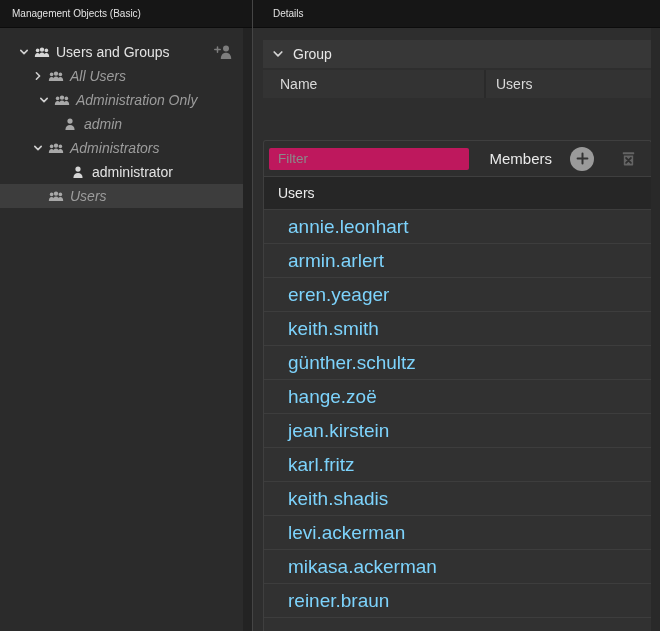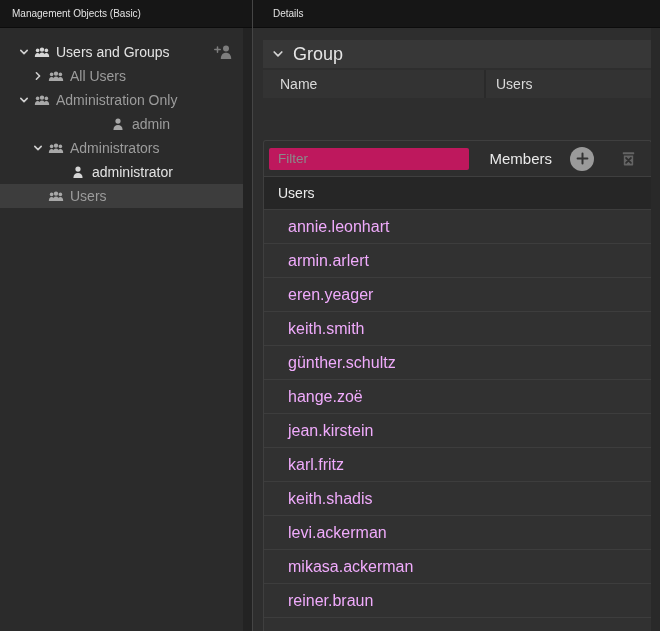--- a/index.html
+++ b/index.html
@@ -24,40 +24,40 @@
   .left-gutter {
     position:absolute; top:28px; right:0; width:9px; bottom:0;
     background:#232323;
   }
   .tree { padding-top:12px; }
   .tree-row {
     height:24px; width:243px; display:flex; align-items:center;
     font-size:14px; color:#e3e3e3; cursor:pointer; position:relative;
   }
   .tree-row.selected { background:#3d3d3d; }
-  .tree-row.italic .label { color:#9c9c9c; }
+  .tree-row.italic .label { font-style:italic; color:#9c9c9c; }
   .slot-exp { width:16px; flex:none; display:inline-flex; justify-content:center; color:#cfcfcf; }
   .slot-ic  { width:20px; flex:none; display:inline-flex; justify-content:center; color:#d6d6d6; }
   .tree-row.italic .slot-ic { color:#a8a8a8; }
   .tree-row .label { margin-left:4px; }
   .tree-action { position:absolute; right:10px; top:5px; color:#7d7d7d; }
 
   
   .right-panel { width:408px; flex:none; position:relative; background:#2e2e2e; border-left:1px solid #454545; }
   .right-panel .panel-header { padding-left:20px; }
   .right-gutter {
     position:absolute; top:28px; right:0; width:9px; bottom:0;
     background:#292929;
   }
   .details-body { position:relative; height:603px; overflow:hidden; }
 
   .group-box { margin:12px 8px 0 10px; }
   .group-header {
     height:28px; background:#373737; display:flex; align-items:center;
-    padding-left:9px; gap:9px; font-size:18px; color:#e6e6e6; cursor:pointer;text-align:right;
+    padding-left:9px; gap:9px; font-size:14px; color:#e6e6e6; cursor:pointer;text-align:right;
   }
   .prop-row { margin-top:2px; height:28px; background:#333333; display:flex; font-size:14px; color:#dadada; }
   .prop-name { width:223px; flex:none; line-height:28px; padding-left:17px; border-right:2px solid #2a2a2a; }
   .prop-value { line-height:28px; padding-left:10px; }
 
   .members-box {
     margin:42px 8px 0 10px; height:491px;
     border:1px solid #3f3f3f; border-bottom:none;
     border-radius:3px 3px 0 0; overflow:hidden;
   }
@@ -77,21 +77,21 @@
   .trash-btn {
     margin-left:25px; color:#646464; display:inline-flex; flex:none;
   }
   .members-table { border-top:1px solid #3f3f3f; }
   .members-header {
     height:32px; background:#262626; color:#ececec;
     font-size:14px; line-height:32px; padding-left:14px;
   }
   .member-row {
     height:34px; background:#313131; border-top:1px solid #3d3d3d;
-    color:#f0abfc; font-size:16px; line-height:33px; padding-left:24px;
+    color:#7dd3fc; font-size:19px; line-height:33px; padding-left:24px;
     cursor:pointer; white-space:nowrap;
   }
   .member-filler { height:16px; background:#313131; border-top:1px solid #3d3d3d; }
 </style>
 </head>
 <body>
 
 <div class="app">
 
   <div class="left-panel">
@@ -140,42 +140,42 @@
               <circle cx="12.4" cy="4.4" r="1.8"></circle>
               <path d="M9.6,11 C9.6,8.4 10.8,7 12.4,7 C14,7 15.2,8.4 15.2,11 Z"></path>
               <circle cx="8" cy="3.6" r="2.2"></circle>
               <path d="M4.7,11 C4.7,7.9 6.1,6.4 8,6.4 C9.9,6.4 11.3,7.9 11.3,11 Z"></path>
             </svg>
 
           </span>
           <span class="label">All Users</span>
 
         </div>
-        <div class="tree-row italic" style="padding-left: 16px;">
+        <div class="tree-row italic" style="padding-left: 36px;">
           <span class="slot-exp">
             <svg width="10" height="10" viewBox="0 0 10 10">
               <polyline points="1.8,3.4 5,6.6 8.2,3.4" fill="none" stroke="currentColor" stroke-width="1.6" stroke-linecap="round" stroke-linejoin="round"></polyline>
             </svg>
 
           </span>
           <span class="slot-ic">
             <svg width="16" height="12" viewBox="0 0 16 12" fill="currentColor">
               <circle cx="3.6" cy="4.4" r="1.8"></circle>
               <path d="M0.8,11 C0.8,8.4 2,7 3.6,7 C5.2,7 6.4,8.4 6.4,11 Z"></path>
               <circle cx="12.4" cy="4.4" r="1.8"></circle>
               <path d="M9.6,11 C9.6,8.4 10.8,7 12.4,7 C14,7 15.2,8.4 15.2,11 Z"></path>
               <circle cx="8" cy="3.6" r="2.2"></circle>
               <path d="M4.7,11 C4.7,7.9 6.1,6.4 8,6.4 C9.9,6.4 11.3,7.9 11.3,11 Z"></path>
             </svg>
 
           </span>
           <span class="label">Administration Only</span>
 
         </div>
-        <div class="tree-row italic" style="padding-left: 44px; margin-left: 48px;">
+        <div class="tree-row italic" style="padding-left: 44px;">
           <span class="slot-exp">
             
             
           </span>
           <span class="slot-ic">
 
             <svg width="12" height="12" viewBox="0 0 12 12" fill="currentColor">
               <circle cx="6" cy="3.1" r="2.6"></circle>
               <path d="M1.4,12 C1.4,8.6 3.4,6.9 6,6.9 C8.6,6.9 10.6,8.6 10.6,12 Z"></path>
             </svg>

